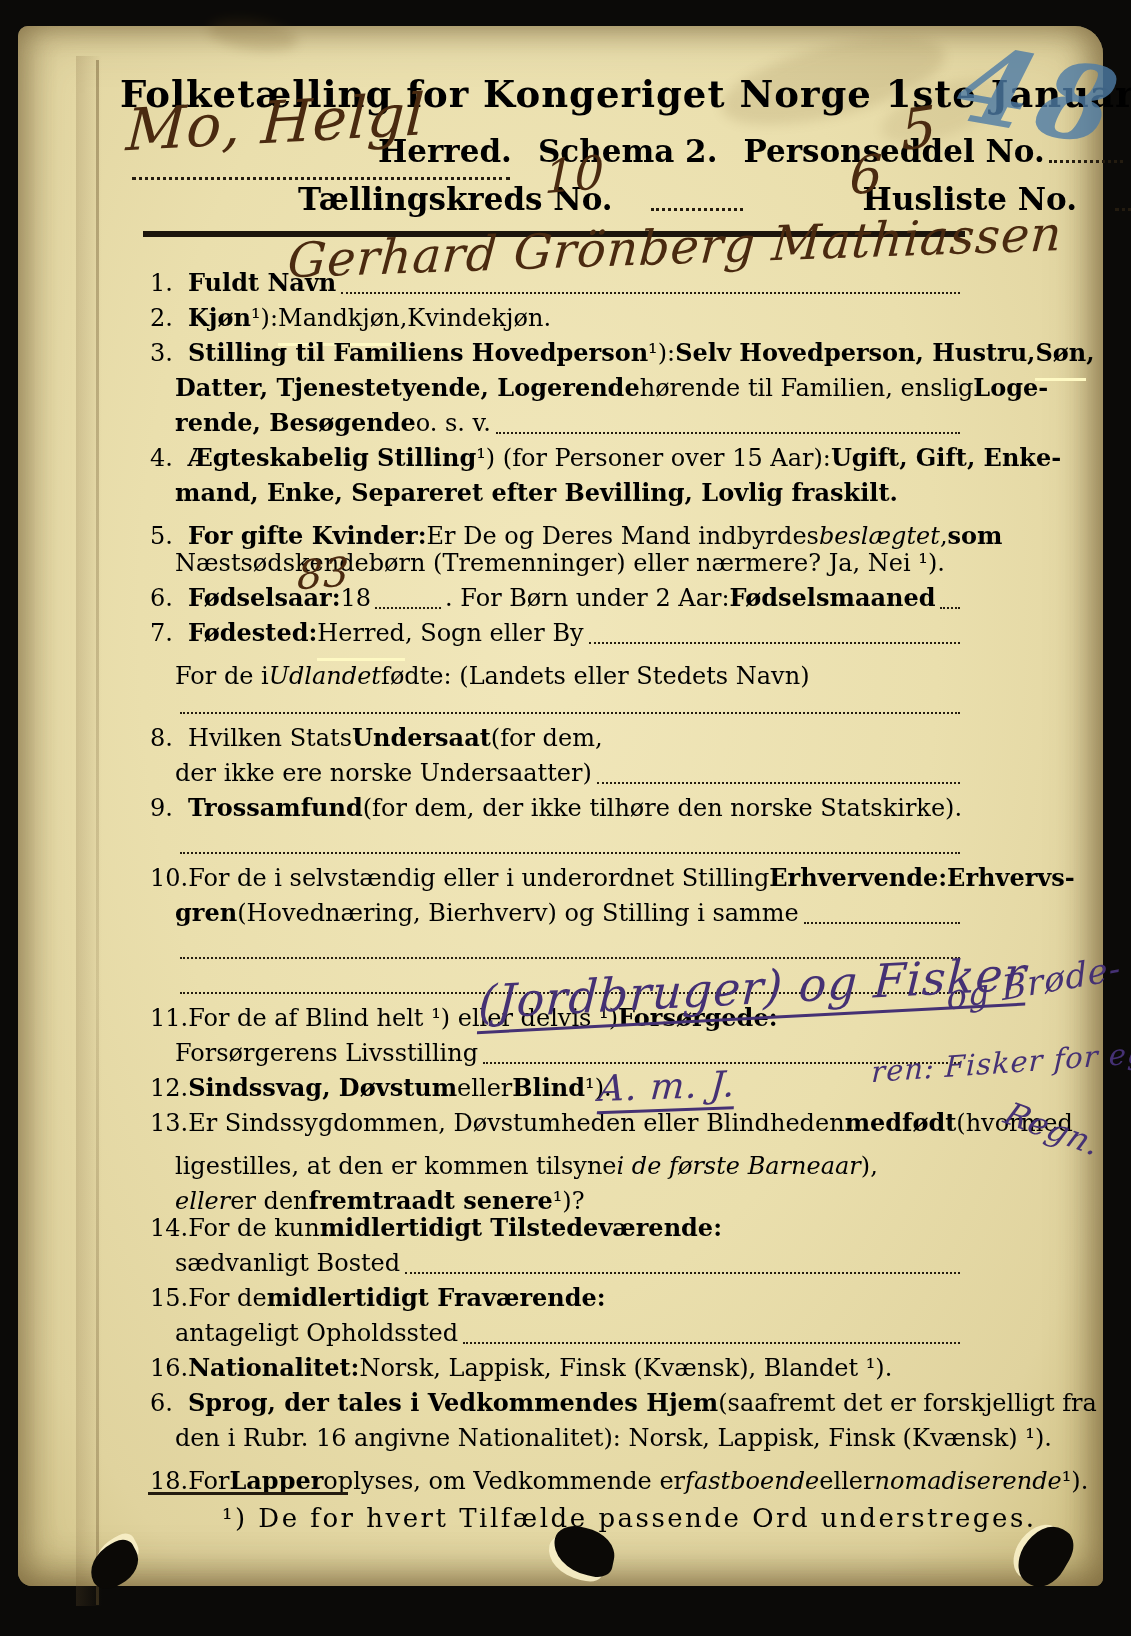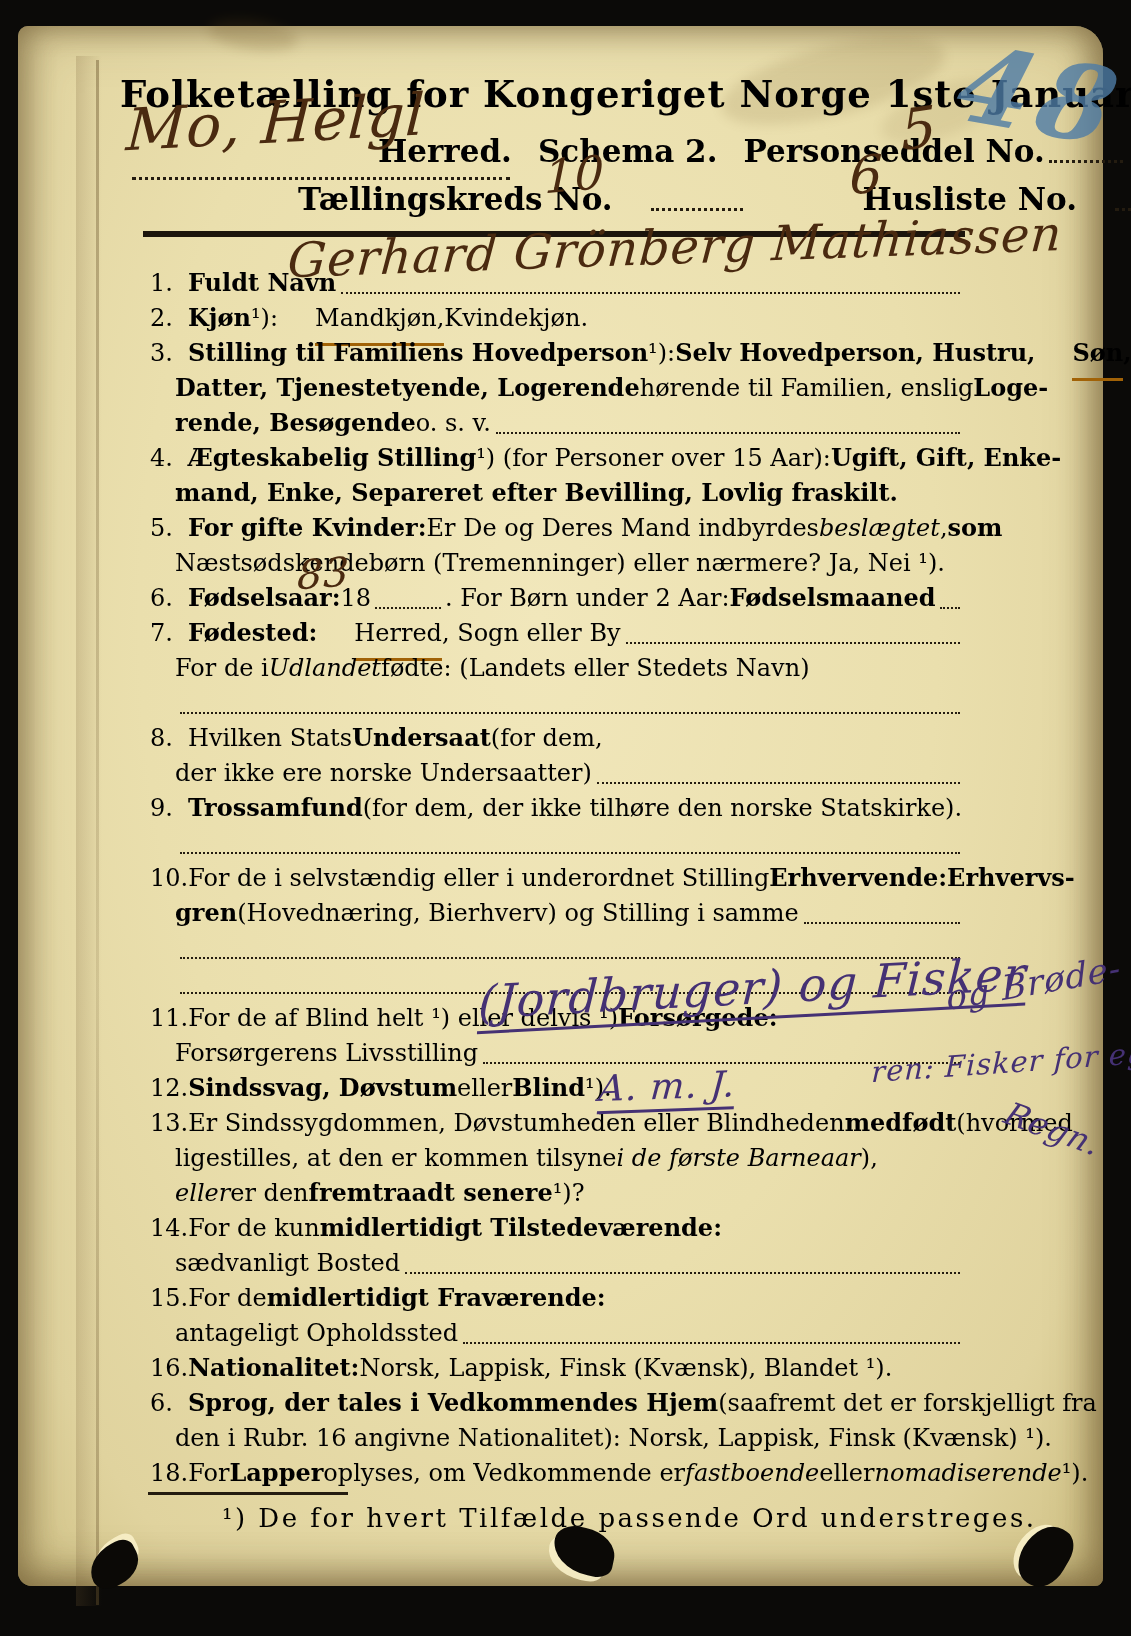--- a/index.html
+++ b/index.html
@@ -32,22 +32,22 @@
   .sp40{width:44px;}
   .dot-h3b{width:78px;height:24px;align-self:flex-end;margin-bottom:6px;}
   .thickrule{position:absolute;left:143px;top:231px;width:822px;height:6px;background:#1c150c;}
 
   .form-body{position:absolute;left:130px;top:266px;width:830px;font-size:24px;}
   .row{display:flex;height:35px;line-height:34px;white-space:nowrap;align-items:baseline;}
   .num{flex:0 0 58px;box-sizing:border-box;padding-left:20px;line-height:34px;}
   .row.ind{padding-left:45px;}
   .seg{line-height:34px;}
   .b{font-weight:700;}
-  .it{font-style:italic;}
-  .hu{border-bottom:3px solid #a16207;padding-bottom:8px;margin-left:37px;}
+  .it{font-style:italic;margin-top:8px;}
+  .hu{border-bottom:3px solid #fef9c3;padding-bottom:8px;}
   .wu{text-decoration-style:wavy;text-decoration-color:#5a3c16;
       text-decoration-thickness:2px;text-underline-offset:5px;}
   .leader{border-bottom:2.6px dotted #241c10;align-self:flex-end;transform:translateY(-7px);height:10px;}
   .leader.fill{flex:1 1 auto;margin-left:5px;}
   .leader.gap{flex:0 0 auto;margin:0 4px;}
 
   .fnrule{position:absolute;left:148px;top:1492px;width:200px;height:3px;background:#241c10;}
   .footnote{position:absolute;left:222px;top:1503px;font-size:26px;letter-spacing:2.5px;white-space:nowrap;}
 
   .hw{position:absolute;font-family:"DejaVu Serif",serif;font-style:italic;white-space:nowrap;

